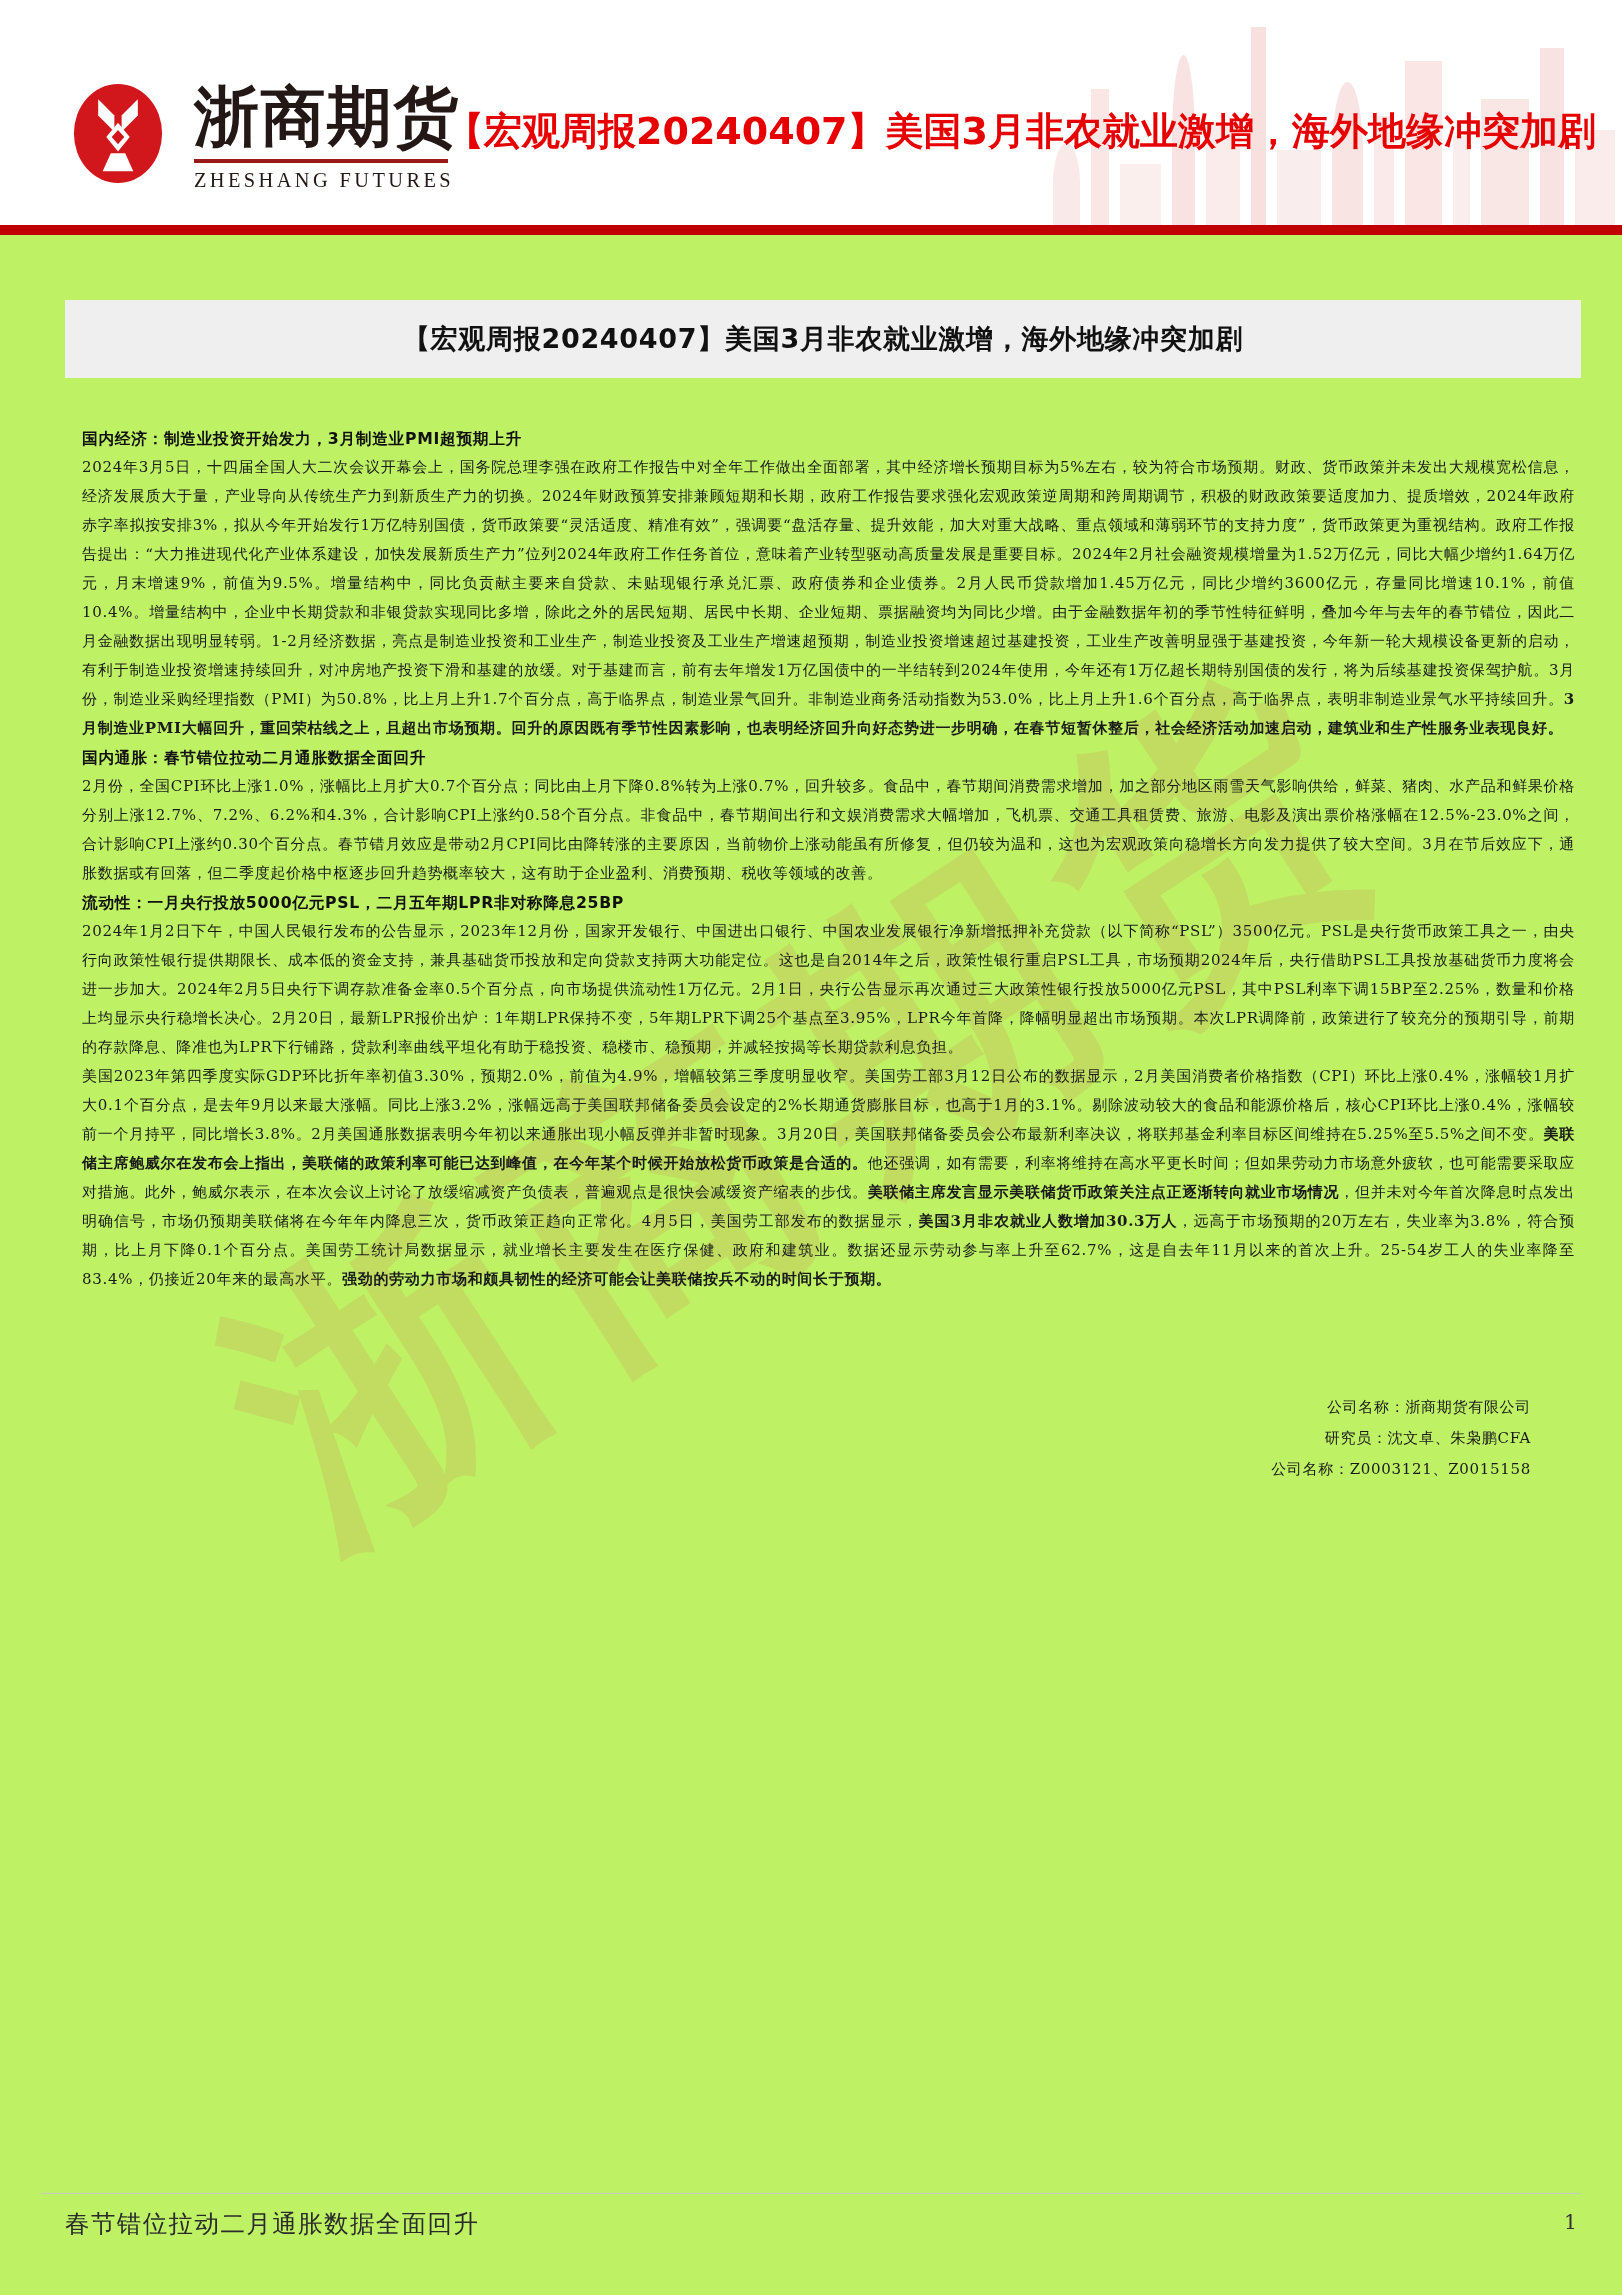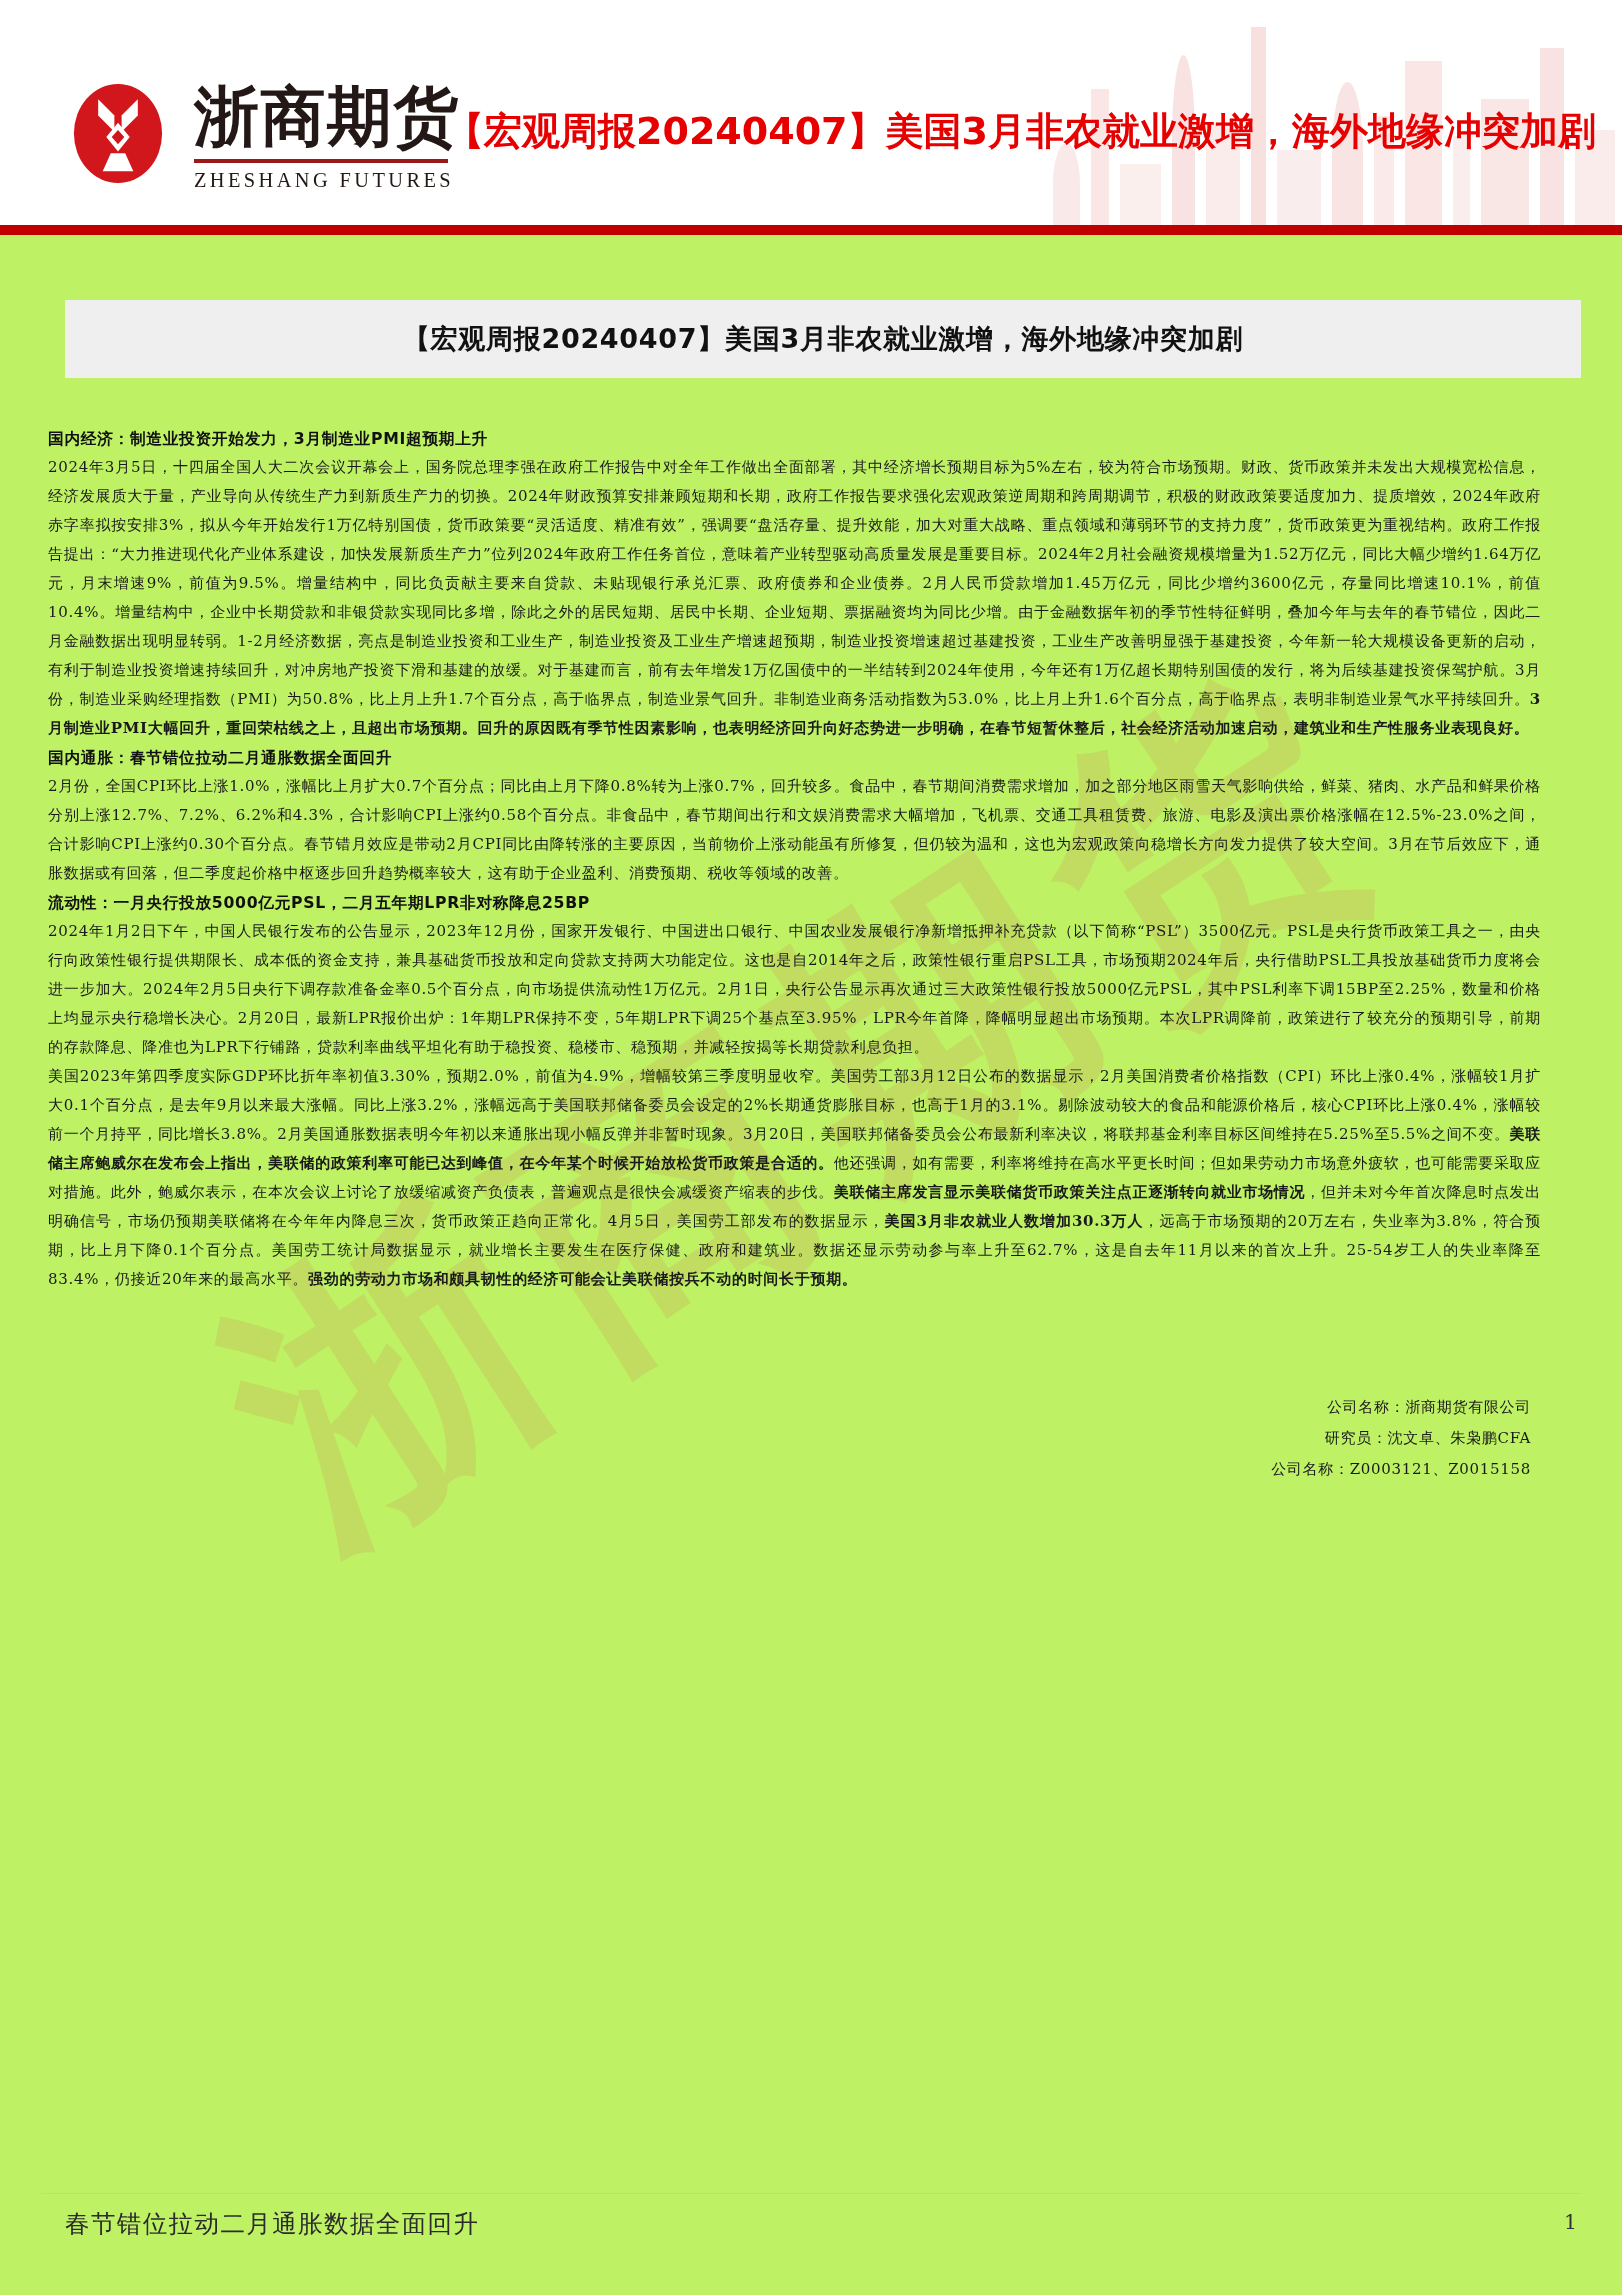--- a/index.html
+++ b/index.html
@@ -37,21 +37,21 @@
   .doc-title{font-family:"DejaVu Sans","Liberation Sans",sans-serif;font-weight:bold;font-size:27px;color:#111;letter-spacing:0.7px;}
   
   .watermark{
     position:absolute;left:50%;top:1104px;
     transform:translate(-50%,-50%) rotate(-33deg);
     font-family:"DejaVu Sans","Liberation Sans",sans-serif;
     font-weight:bold;font-size:293px;letter-spacing:31px;white-space:nowrap;
     color:rgba(214,78,70,0.13);z-index:0;pointer-events:none;
   }
   
-  .body-text{position:absolute;left:48px;top:424px;width:1493px;z-index:1;}
+  .body-text{position:absolute;left:82px;top:424px;width:1493px;z-index:1;}
   .sec-heading{
     font-family:"DejaVu Sans","Liberation Sans",sans-serif;
     font-weight:bold;font-size:15.7px;line-height:29px;margin:0;color:#111;letter-spacing:0.7px;
   }
   .sec-para{
     font-size:15px;line-height:29px;margin:0;text-align:justify;
     letter-spacing:0.7px;color:#1a1a1a;
   }
   .sec-para .b{font-weight:bold;}
   

